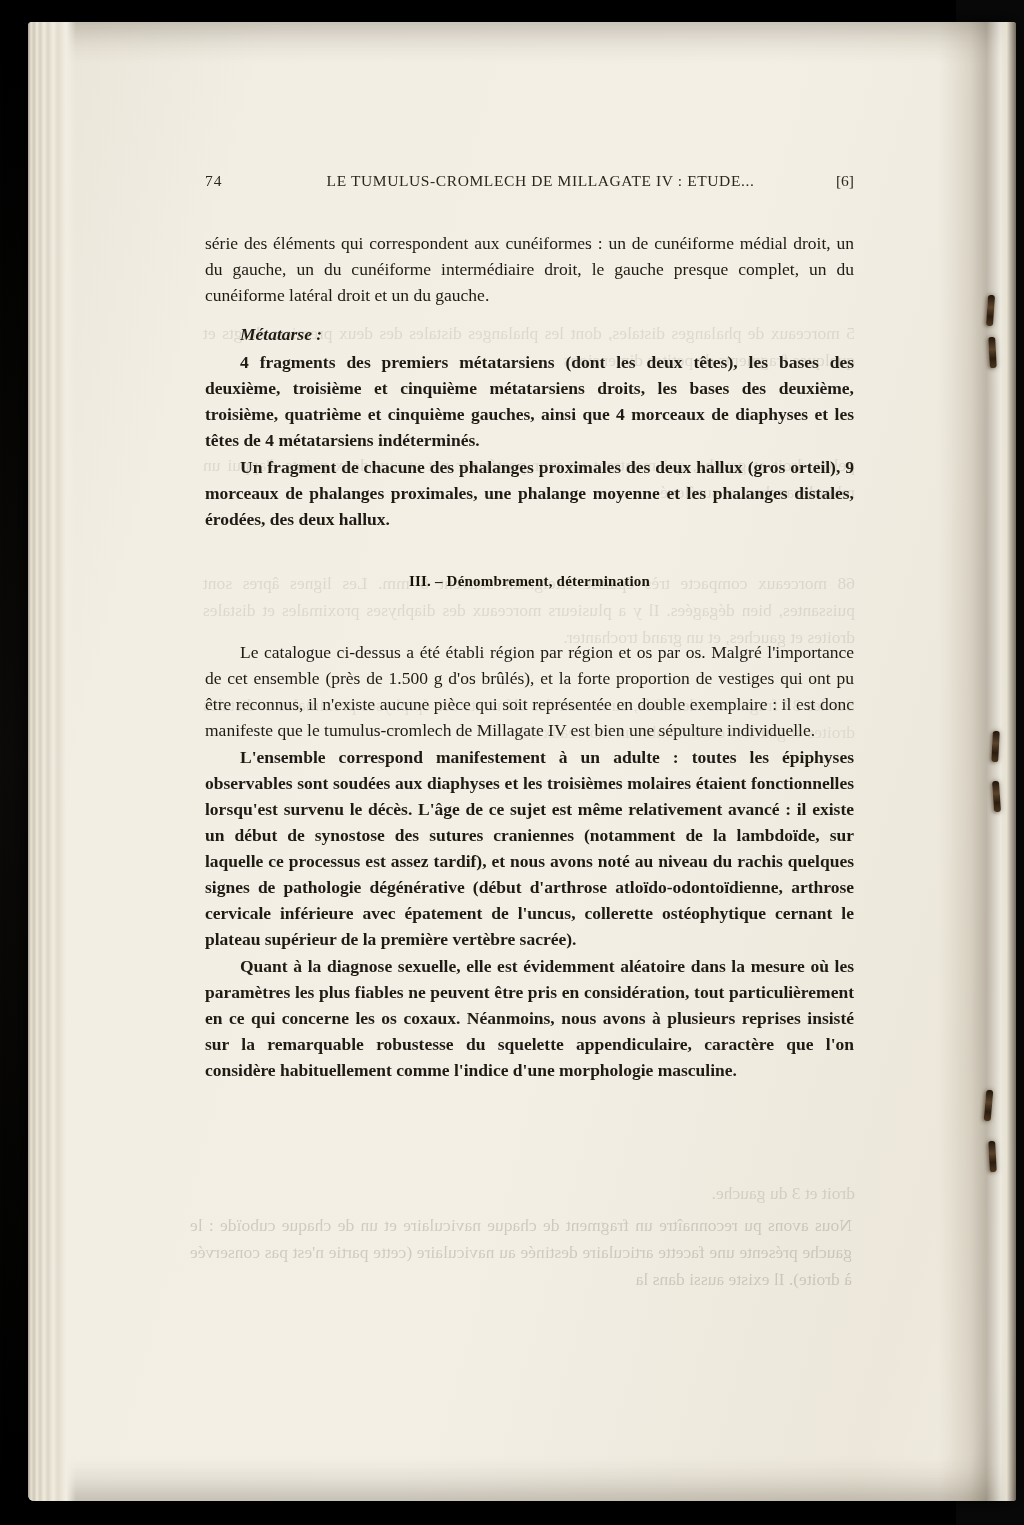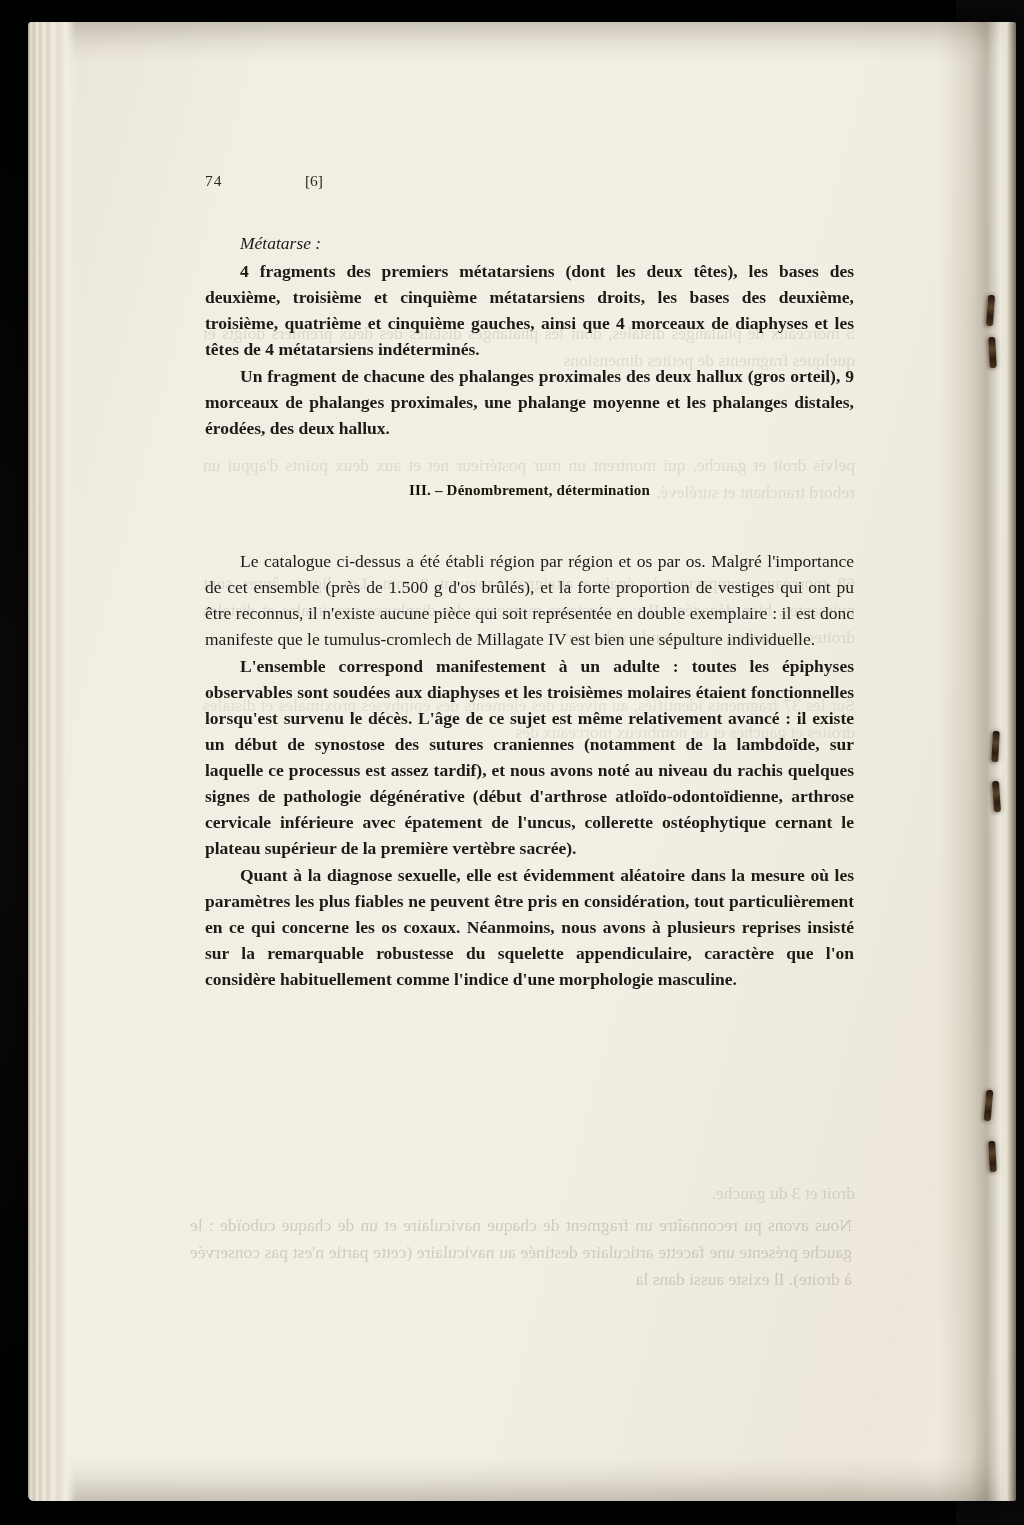--- a/index.html
+++ b/index.html
@@ -120,24 +120,26 @@
 </head>
 <body>
 
 <div class="scan">
   <div class="page">
     <div class="page-edges"></div>
     <div class="gutter-shade"></div>
 
     <div class="header">
       <span class="pnum">74</span>
+      <span class="rtitle">LE TUMULUS-CROMLECH DE MILLAGATE IV : ETUDE...</span>
       <span class="sref">[6]</span>
     </div>
 
     <div class="content">
+      <p class="noindent">série des éléments qui correspondent aux cunéiformes : un de cunéiforme médial droit, un du gauche, un du cunéiforme intermédiaire droit, le gauche presque complet, un du cunéiforme latéral droit et un du gauche.</p>
 
       <p class="subheading">Métatarse :</p>
       <p>4 fragments des premiers métatarsiens (dont les deux têtes), les bases des deuxième, troisième et cinquième métatarsiens droits, les bases des deuxième, troisième, quatrième et cinquième gauches, ainsi que 4 morceaux de diaphyses et les têtes de 4 métatarsiens indéterminés.</p>
 
       <p>Un fragment de chacune des phalanges proximales des deux hallux (gros orteil), 9 morceaux de phalanges proximales, une phalange moyenne et les phalanges distales, érodées, des deux hallux.</p>
 
       <h2 class="section-heading">
         <span class="hl">III. – Dénombrement, détermination</span>
       </h2>
 

